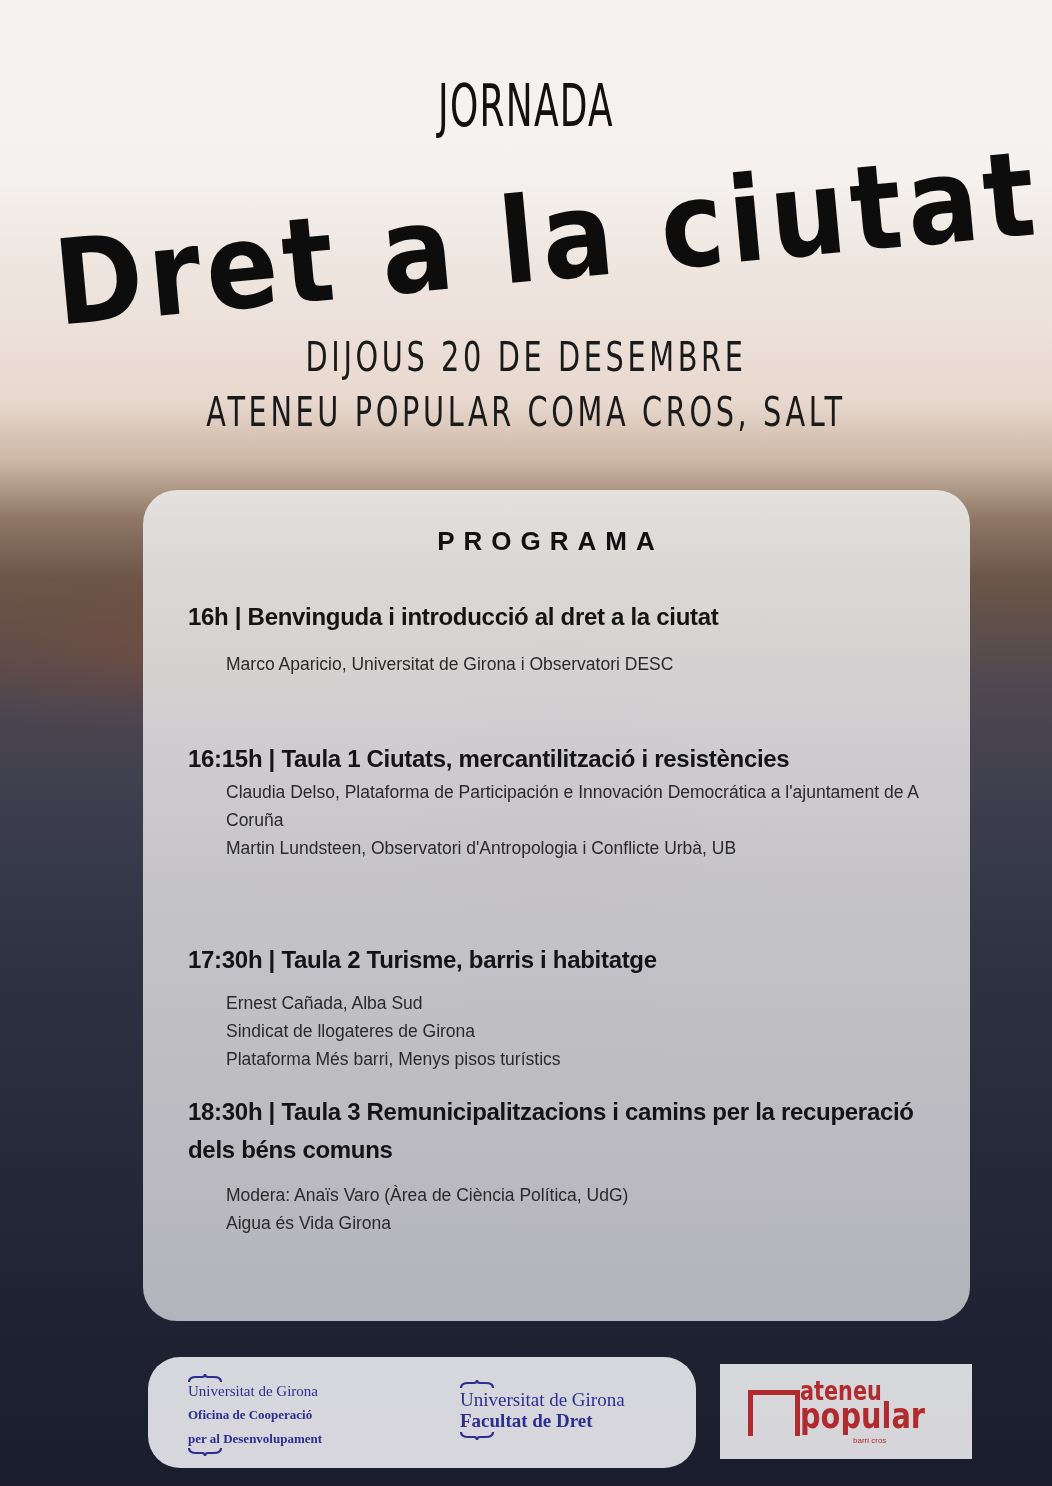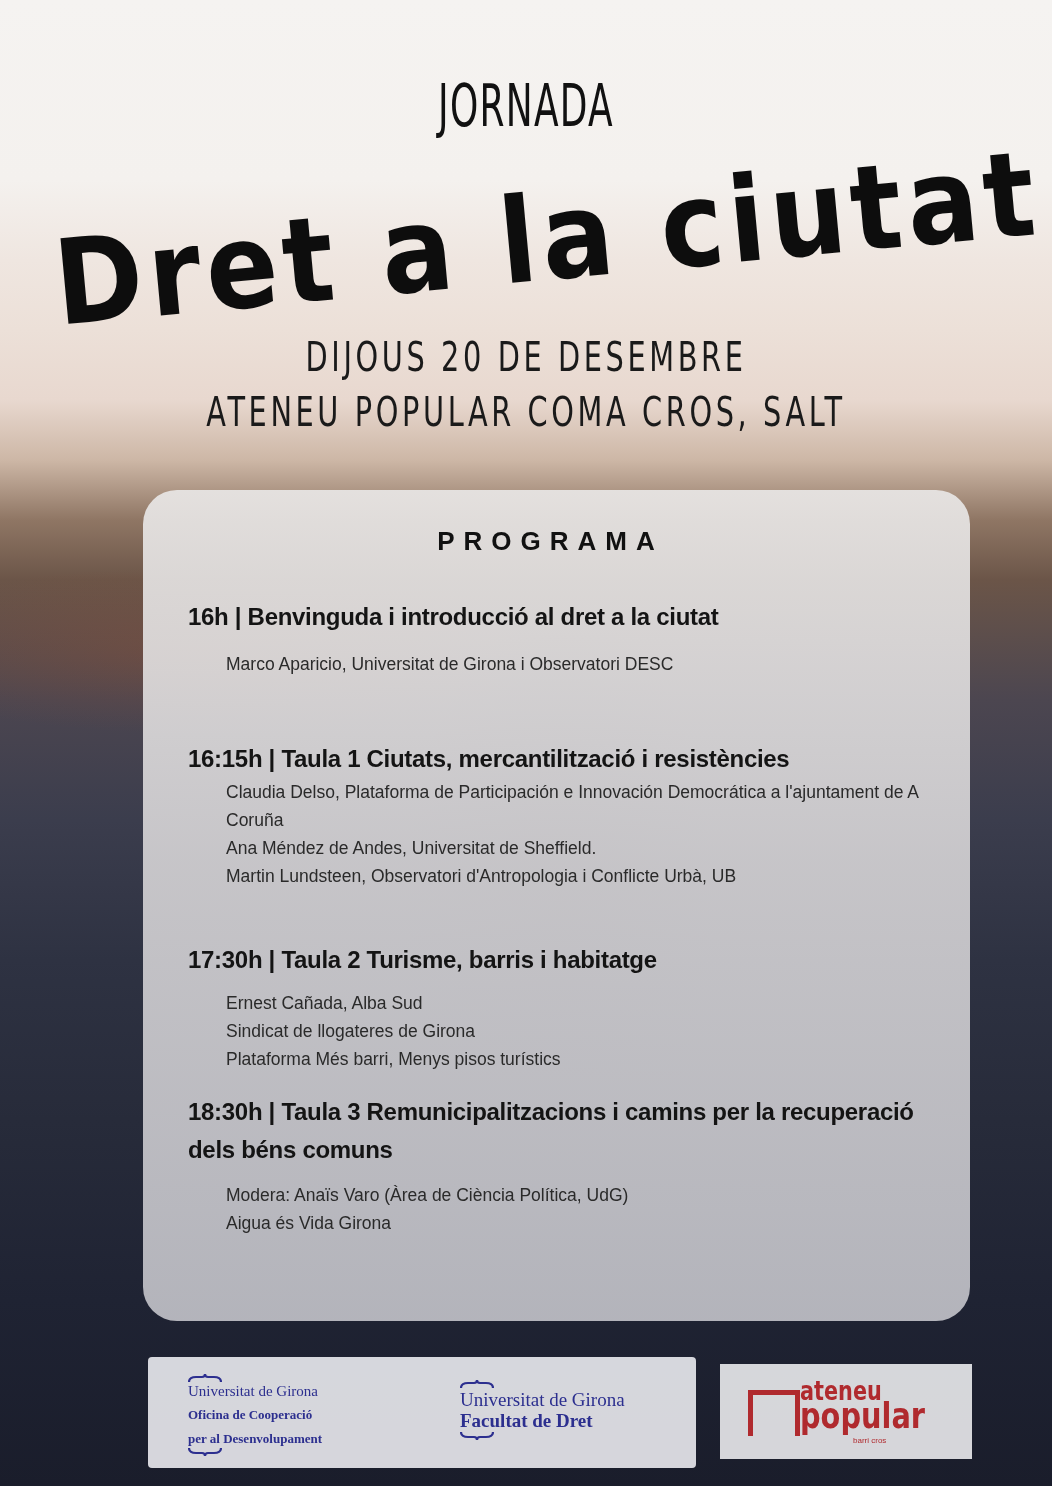--- a/index.html
+++ b/index.html
@@ -83,21 +83,21 @@
   .s2 { top: 233px; margin-top: 17px; }
   .s2 .speakers { margin-top: 0px; }
   .s3 { top: 451px; }
   .s3 .speakers { margin-top: 10px; }
   .s4 { top: 603px; }
   .s4 .speakers { margin-top: 12px; }
 
   .logos-card {
     position: absolute; left: 148px; top: 1357px;
     width: 548px; height: 111px;
-    border-radius: 4px;
+    border-radius: 32px;
     background: rgba(226,226,232,0.94);
   }
   .logo-udg { position: absolute; color: #2c2f8f; font-family: "Liberation Serif", serif; }
   .logo-udg .brace { display: block; height: 10px; width: 34px; }
   .logo-coop { left: 40px; top: 16px; }
   .logo-coop .uni { font-size: 15px; line-height: 16px; }
   .logo-coop .dept { font-size: 13px; font-weight: bold; line-height: 16px; margin-top: 8px; }
   .logo-dret { left: 312px; top: 22px; }
   .logo-dret .uni { font-size: 19px; line-height: 21px; }
   .logo-dret .dept { font-size: 19px; font-weight: bold; line-height: 21px; }
@@ -145,21 +145,20 @@
       <div class="session-title">16h | Benvinguda i introducció al dret a la ciutat</div>
       <div class="speakers">
         <div class="speaker">Marco Aparicio, Universitat de Girona i Observatori DESC</div>
       </div>
     </div>
 
     <div class="session s2">
       <div class="session-title">16:15h | Taula 1 Ciutats, mercantilització i resistències</div>
       <div class="speakers">
         <div class="speaker">Claudia Delso, Plataforma de Participación e Innovación Democrática a l'ajuntament de A Coruña</div>
-        <div class="speaker">Ana Méndez de Andes, Universitat de Sheffield.</div>
         <div class="speaker">Martin Lundsteen, Observatori d'Antropologia i Conflicte Urbà, UB</div>
       </div>
     </div>
 
     <div class="session s3">
       <div class="session-title">17:30h | Taula 2 Turisme, barris i habitatge</div>
       <div class="speakers">
         <div class="speaker">Ernest Cañada, Alba Sud</div>
         <div class="speaker">Sindicat de llogateres de Girona</div>
         <div class="speaker">Plataforma Més barri, Menys pisos turístics</div>

